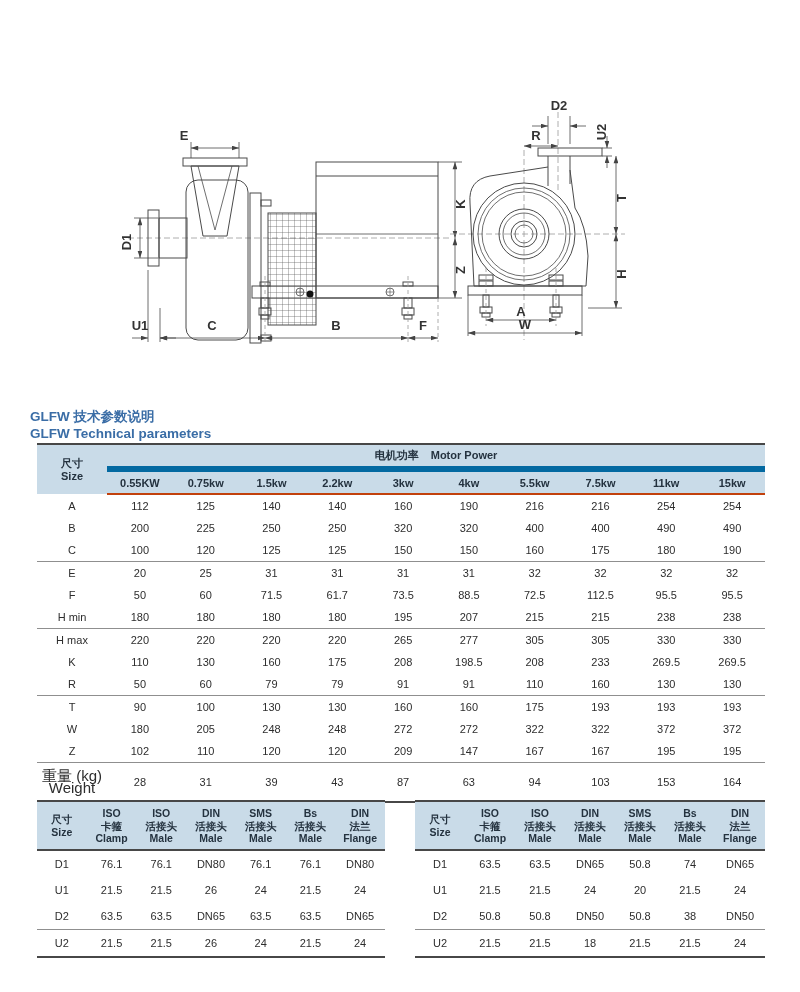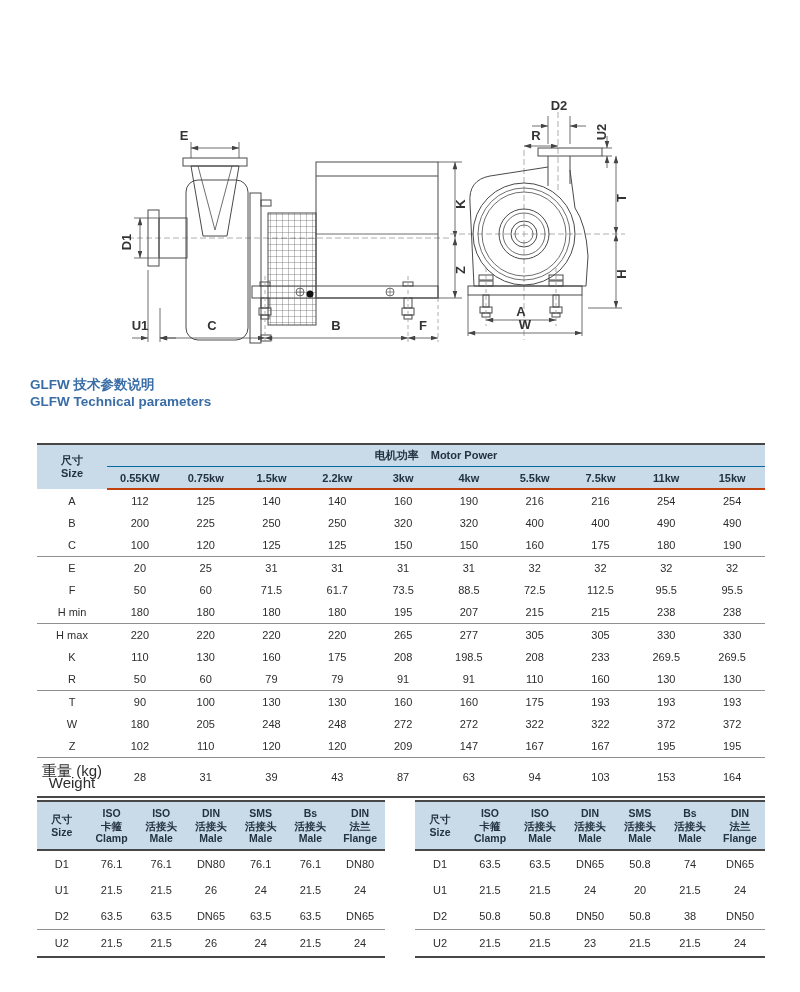--- a/index.html
+++ b/index.html
@@ -1,28 +1,28 @@
 <!DOCTYPE html>
 <html><head>
 <meta charset="utf-8">
 <style>
   html,body{margin:0;padding:0;background:#ffffff;}
   .page{position:relative;width:800px;height:992px;background:#ffffff;overflow:hidden;
         font-family:"Liberation Sans","DejaVu Sans",sans-serif;color:#2d2d2d;}
 
   
-  .title-block{position:absolute;left:30px;top:376px;line-height:17px;font-size:13.5px;font-weight:600;}
+  .title-block{position:absolute;left:30px;top:408px;line-height:17px;font-size:13.5px;font-weight:600;}
   .title-block div{white-space:nowrap;}
 
   
   table.params{position:absolute;left:37px;top:443px;width:728px;border-collapse:collapse;
                table-layout:fixed;font-size:11px;color:#2d2d2d;border-top:2px solid #474747;}
   table.params thead th{background:#c9dbe8;font-weight:600;color:#24323f;padding:0;}
   table.params th.size-th{font-size:11px;line-height:13px;}
-  table.params th.power-th{border-bottom:1px solid #0369a1;height:21px;}
+  table.params th.power-th{border-bottom:6px solid #0369a1;height:21px;}
   table.params .power-gap{display:inline-block;width:12px;}
   table.params tr.kw-row th{height:21px;border-bottom:2px solid #c2410c;font-weight:600;}
   table.params tbody td{height:20px;text-align:center;vertical-align:middle;}
   table.params tbody tr.group-end td{border-bottom:1px solid #8f8f8f;}
   table.params tbody tr.weight-row td{height:36px;}
   table.params tbody tr.weight-row .row-label{font-size:15px;line-height:12.5px;}
   table.params tbody tr:last-child td{border-bottom:2px solid #474747;}
 
   
   table.conn{position:absolute;top:800px;border-collapse:collapse;table-layout:fixed;
@@ -582,21 +582,21 @@
           <td>50.8</td>
           <td>DN50</td>
           <td>50.8</td>
           <td>38</td>
           <td>DN50</td>
         </tr>
         <tr class="sep-top">
           <td>U2</td>
           <td>21.5</td>
           <td>21.5</td>
-          <td>23</td>
+          <td>18</td>
           <td>21.5</td>
           <td>21.5</td>
           <td>24</td>
         </tr>
       </tbody>
   </table>
 
 </div>
 
 </body></html>

